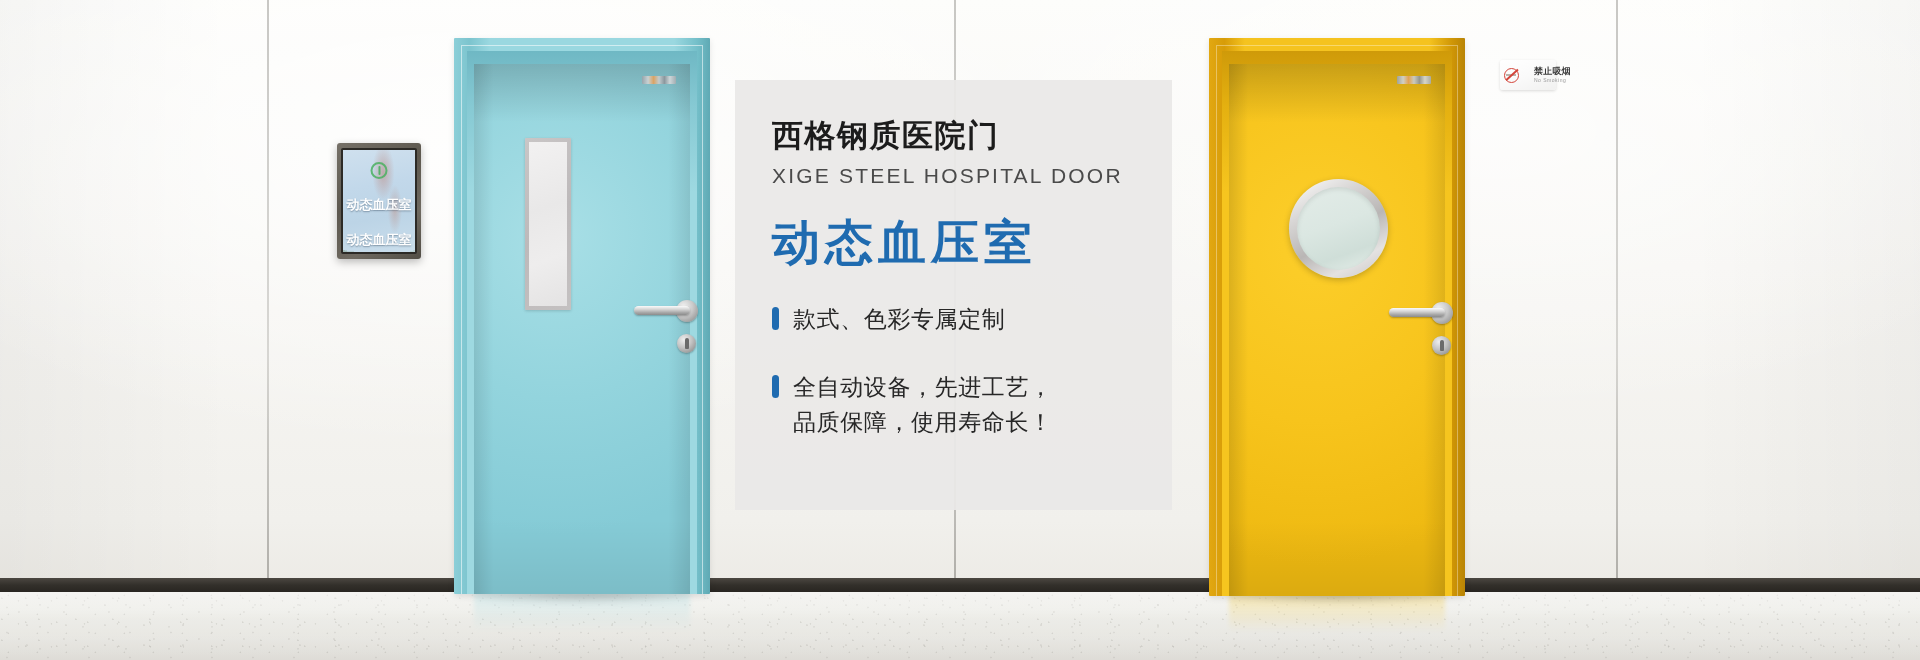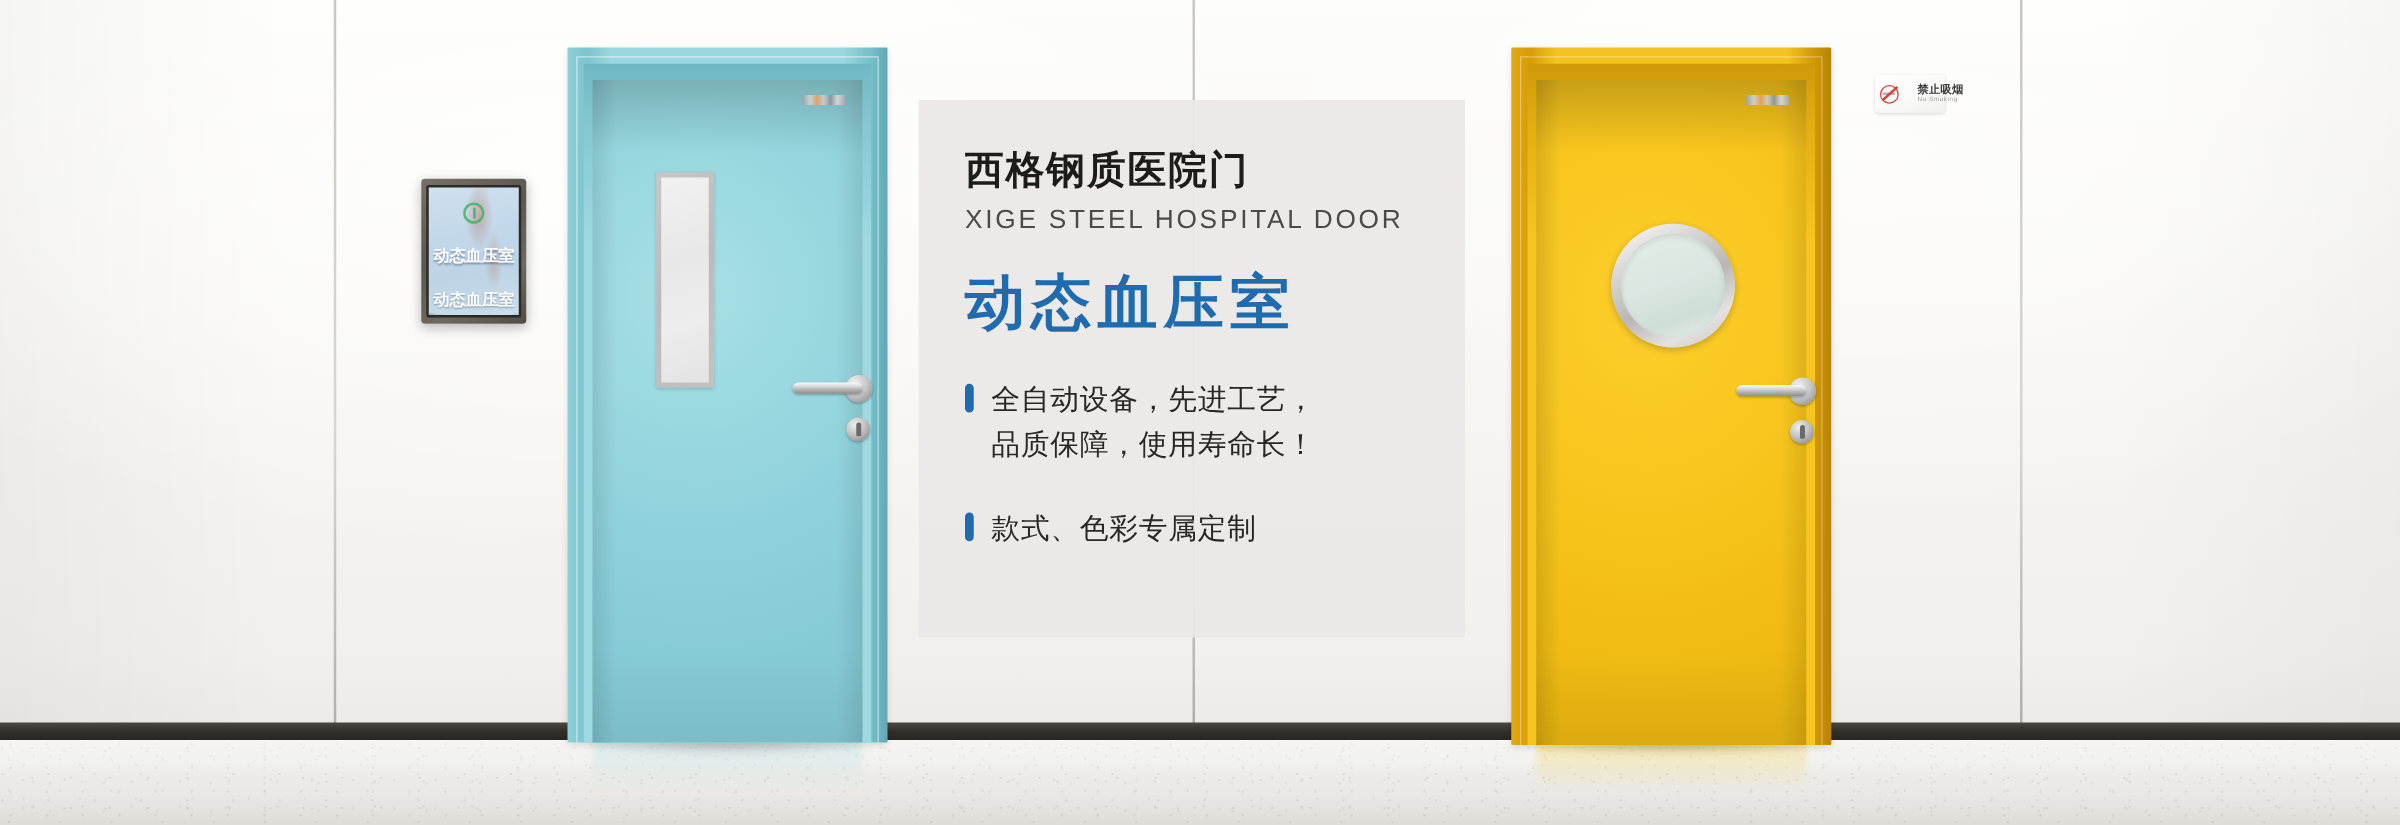--- a/index.html
+++ b/index.html
@@ -386,26 +386,26 @@
   <div id="info-panel"></div>
   <div id="info-content">
     <div class="title-cn">西格钢质医院门</div>
     <div class="title-en">XIGE STEEL HOSPITAL DOOR</div>
     <div class="headline">动态血压室</div>
 
     <div class="bullets">
       <div class="bullet">
         <div class="bullet-marker"></div>
         <div class="bullet-text">
+          <span>款式、色彩专属定制</span>
+        </div>
+      </div>
+      <div class="bullet">
+        <div class="bullet-marker"></div>
+        <div class="bullet-text">
           <span>全自动设备，先进工艺，</span>
           <span class="l2">品质保障，使用寿命长！</span>
         </div>
       </div>
-      <div class="bullet">
-        <div class="bullet-marker"></div>
-        <div class="bullet-text">
-          <span>款式、色彩专属定制</span>
-        </div>
-      </div>
     </div>
   </div>
 
 </div>
 
 </body></html>

